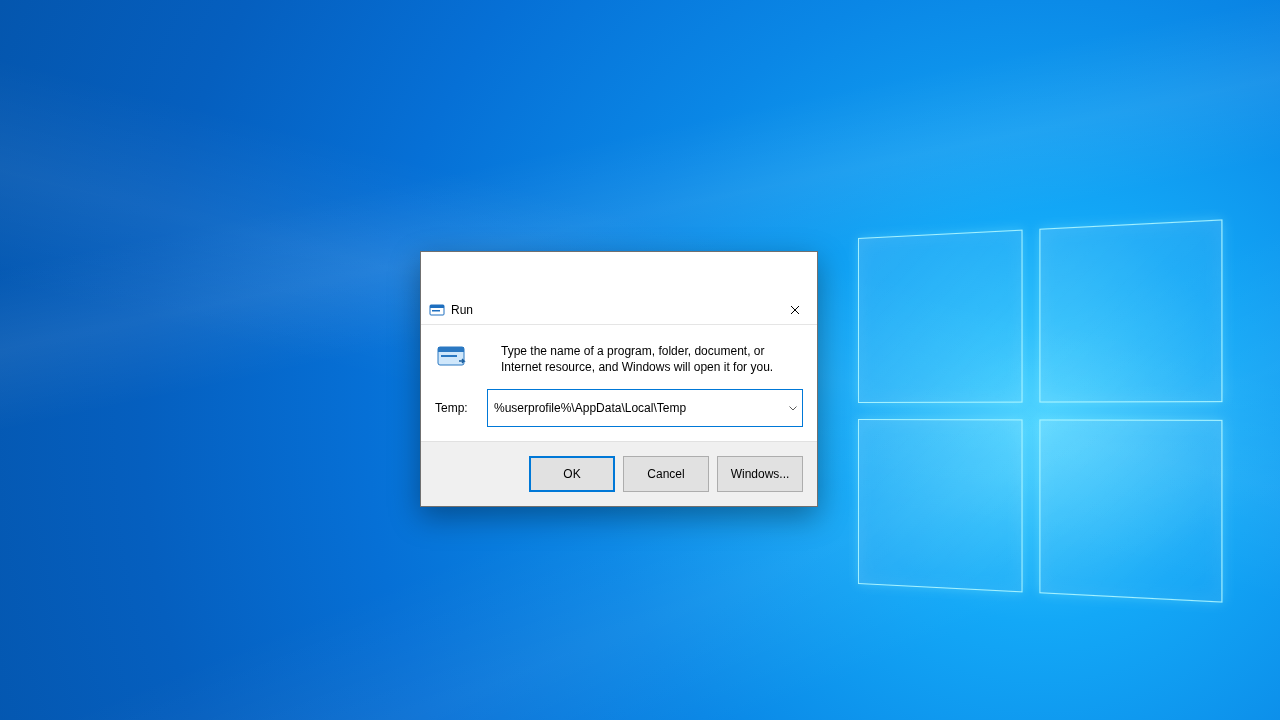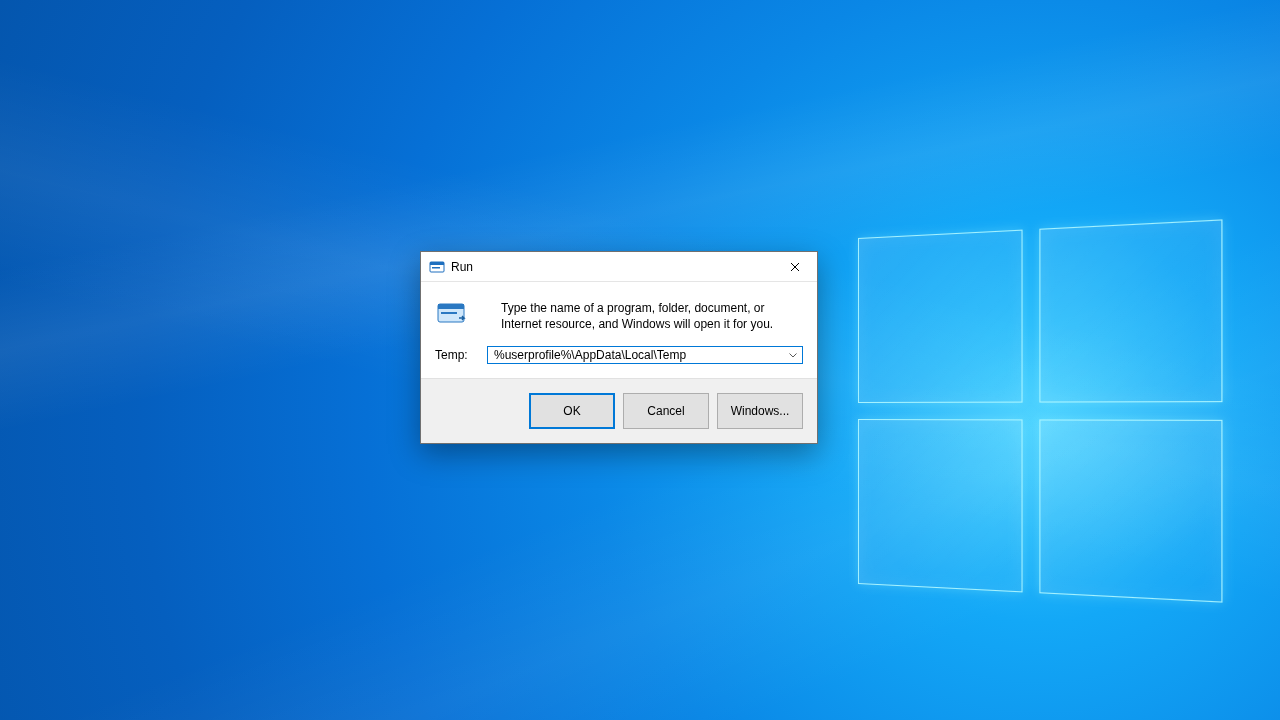--- a/index.html
+++ b/index.html
@@ -47,38 +47,39 @@
       border: 1px solid #707070;
       box-shadow: 0 10px 28px rgba(0,0,0,0.35);
     }
     .titlebar {
       height: 30px;
       display: flex;
       align-items: center;
       padding: 0 0 0 8px;
       border-bottom: 1px solid #e5e5e5;
       background: #ffffff;
+      margin-top: 43px;
     }
     .titlebar .app-icon { width: 16px; height: 16px; margin-right: 6px; display:flex; align-items:center; justify-content:center; }
     .titlebar .title { color: #000; font-size: 12px; flex: 0 0 auto; }
     .titlebar .spacer { flex: 1 1 auto; }
     .titlebar .close {
       width: 45px; height: 30px; display:flex; align-items:center; justify-content:center;
       color:#000; background: transparent;
     }
 
     .body-area { padding: 16px 14px 14px 14px; background:#ffffff; }
     .desc-row { display:flex; gap:32px; align-items:flex-start; margin-bottom:14px; }
     .run-big-icon { width:34px; height:30px; flex:0 0 auto; display:flex; align-items:center; justify-content:center; }
     .desc-text { color:#000; line-height:1.35; font-size:12px; padding-top:2px; }
 
     .open-row { display:flex; align-items:center; gap:12px; }
     .open-label { width:40px; color:#000; font-size:12px; }
     .combo {
-      flex:1; height:18px; border:1px solid #0078d7; background:#fff; display:flex; align-items:center;
+      flex:1; height:38px; border:1px solid #0078d7; background:#fff; display:flex; align-items:center;
     }
     .combo input {
       flex:1; border:none; outline:none; font-family:inherit; font-size:12px; padding:0 6px; height:100%; background:transparent;
     }
     .combo .chev {
       width:18px; height:100%; display:flex; align-items:center; justify-content:center; color:#5a5a5a;
     }
 
     .button-strip {
       background:#f0f0f0; border-top:1px solid #e1e1e1;

